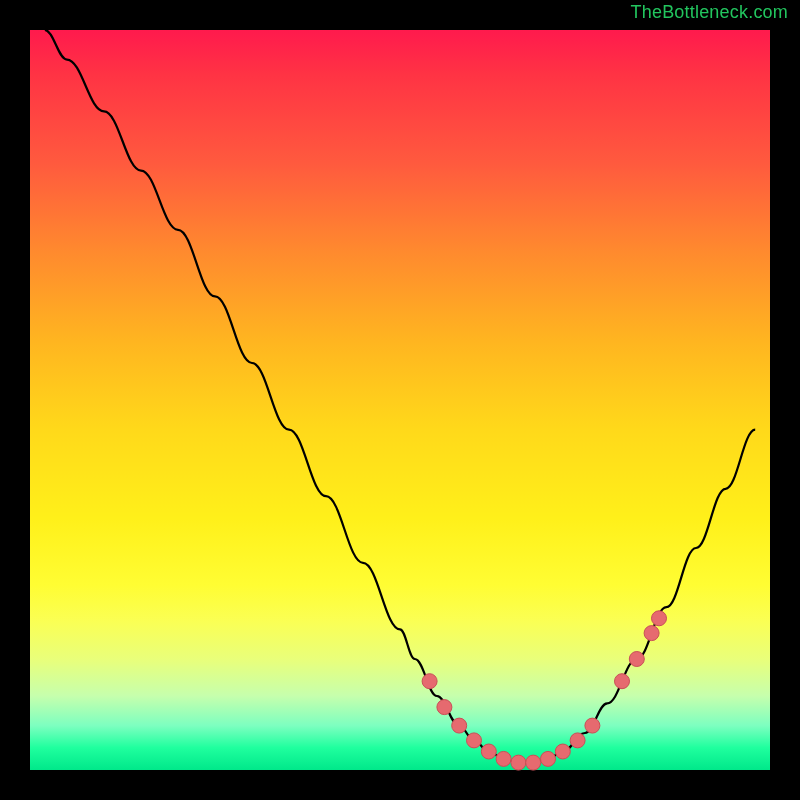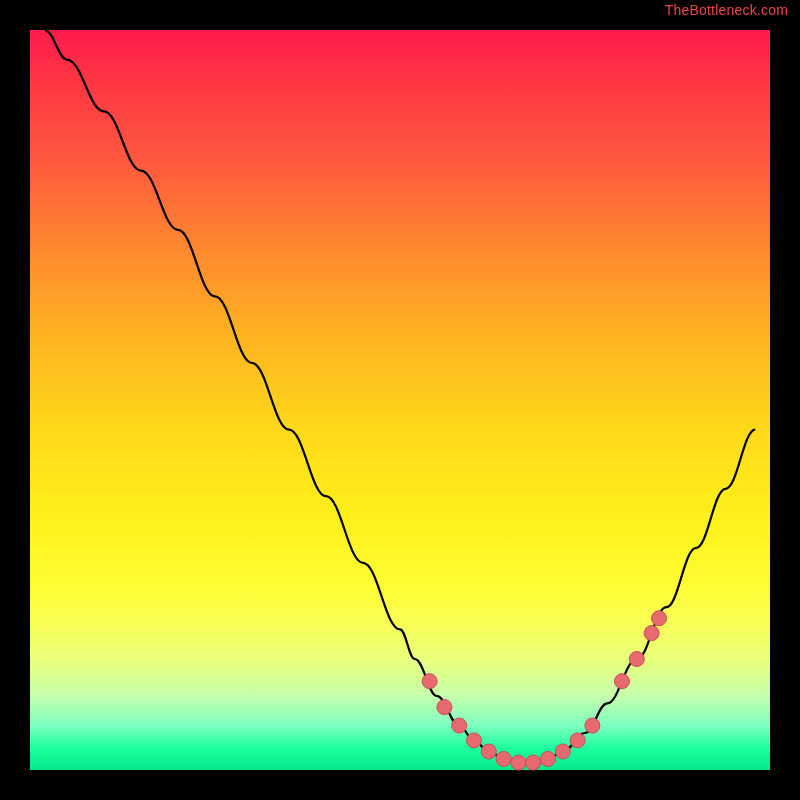--- a/index.html
+++ b/index.html
@@ -7,23 +7,23 @@
   .outer {
     width: 800px;
     height: 800px;
     background: #000;
     position: relative;
   }
   .watermark {
     position: absolute;
     top: 2px;
     right: 12px;
-    color: #ef4444;
+    color: #22c55e;
     font-family: Arial, Helvetica, sans-serif;
-    font-size: 14px;
+    font-size: 18px;
     font-weight: 500;
     letter-spacing: 0.2px;
     z-index: 5;
   }
   .plot {
     position: absolute;
     left: 30px;
     top: 30px;
     width: 740px;
     height: 740px;

